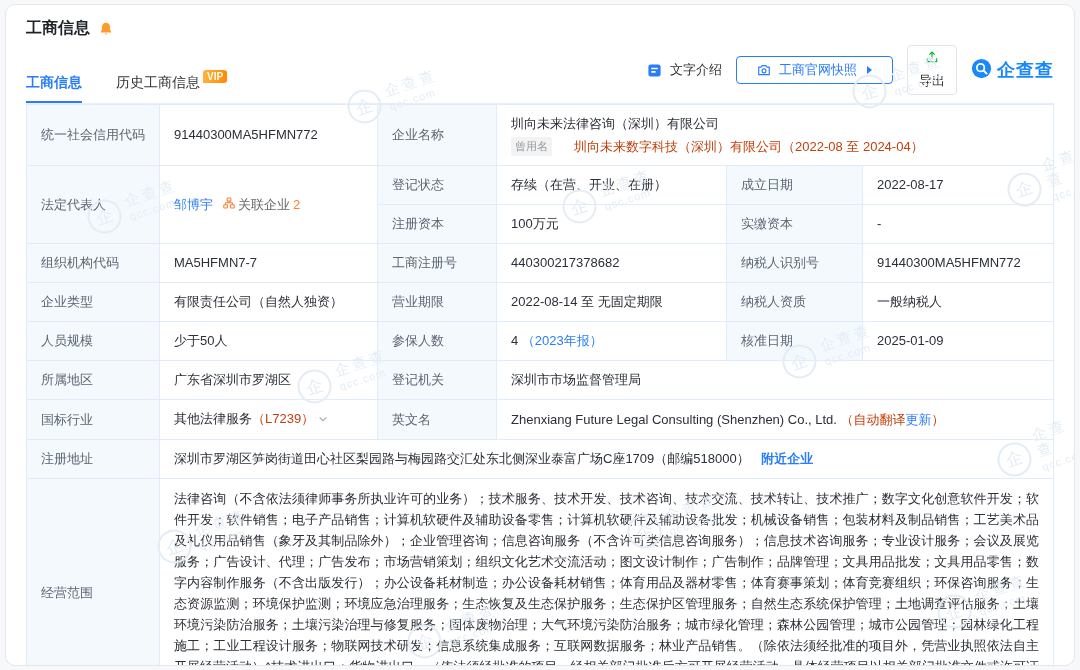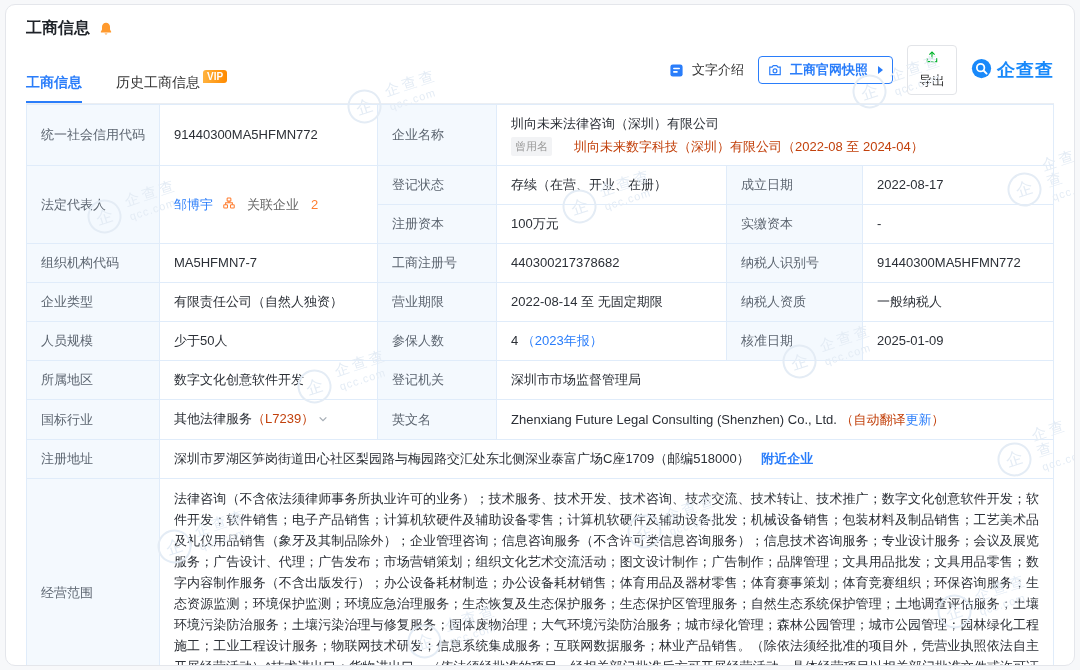--- a/index.html
+++ b/index.html
@@ -34,38 +34,38 @@
   .tabs { display:flex; gap:34px; }
   .tab { position:relative; font-size:14px; color:#333; padding:6px 0 11px; cursor:pointer; }
   .tab.active { color:#2a7dfa; font-weight:bold; }
   .tab.active::after { content:""; position:absolute; left:0; right:0; bottom:0; height:2px; background:#2a7dfa; }
   .vip-badge { display:inline-block; transform:translateY(-7px); margin-left:3px;
       background:linear-gradient(90deg,#ffb23e,#ff8a00); color:#fff; font-size:10px; font-weight:bold;
       line-height:13px; padding:0 4px; border-radius:3px 3px 3px 0; }
   .actions { display:flex; align-items:center; gap:14px; padding-bottom:8px; }
   .act { display:flex; align-items:center; gap:8px; font-size:13px; color:#333; cursor:pointer; white-space:nowrap; }
   .act svg { display:block; }
-  .act.snapshot { border:1px solid #2a7dfa; color:#2a7dfa; border-radius:4px; padding:4px 9px;font-weight:bold; }
+  .act.snapshot { border:1px solid #2a7dfa; color:#2a7dfa; border-radius:4px; padding:4px 20px; }
   .act.export { border:1px solid #e2e4e8; border-radius:4px; padding:4px 11px;flex-direction:column; }
   .snap-arrow { display:inline-block; width:0; height:0; border-left:5px solid #2a7dfa;
       border-top:4px solid transparent; border-bottom:4px solid transparent; margin-left:2px; }
   .brand { display:flex; align-items:center; gap:5px; cursor:default; }
   .brand-text { font-size:18px; font-weight:bold; color:#1989fa; letter-spacing:1px; }
   
   table { width:100%; border-collapse:collapse; table-layout:fixed; font-size:13px; }
   td { border:1px solid #e0ecfa; padding:9px 14px; color:#2b2f36; line-height:20px;
        vertical-align:middle; word-break:break-all; }
   td.lbl { background:#f4f9fe; color:#5c6570; word-break:keep-all; }
   .link { color:#2a7dfa; text-decoration:none; cursor:pointer; }
   .gray { color:#c2410c; }
   .cname { line-height:19px; }
   .former { margin-top:4px; display:flex; align-items:center; gap:22px; line-height:17px; }
   .former-tag { background:#f2f3f5; color:#999; font-size:11px; border-radius:2px;
       padding:1px 4px; flex:0 0 auto; }
-  .related { display:inline-flex; align-items:center; gap:12px; margin-left:10px; cursor:pointer; }
+  .related { display:inline-flex; align-items:center; gap:3px; margin-left:10px; cursor:pointer; }
   .rel-label { color:#666; }
   .rel-count { color:#ff7d2f; }
   .chev { margin-left:4px; vertical-align:-1px; cursor:pointer; }
   .scope { line-height:21px; text-align:justify; }
   .nowrap { white-space:nowrap;font-weight:bold; }
 </style>
 </head>
 <body>
 
 <div class="card">
@@ -289,21 +289,21 @@
         <td class="lbl">参保人数</td>
         <td>
           <span>4</span>
           <a class="link">（2023年报）</a>
         </td>
         <td class="lbl">核准日期</td>
         <td>2025-01-09</td>
       </tr>
       <tr>
         <td class="lbl">所属地区</td>
-        <td>数字文化创意软件开发</td>
+        <td>广东省深圳市罗湖区</td>
         <td class="lbl">登记机关</td>
         <td colspan="3">深圳市市场监督管理局</td>
       </tr>
       <tr>
         <td class="lbl">国标行业</td>
         <td>
           <span>其他法律服务</span><span class="gray">（L7239）</span><span class="chev"><svg width="10" height="10" viewBox="0 0 12 12">
                 <path d="M2 4l4 4 4-4" fill="none" stroke="#a6adb5" stroke-width="1.5"></path>
               </svg></span>
         </td>

